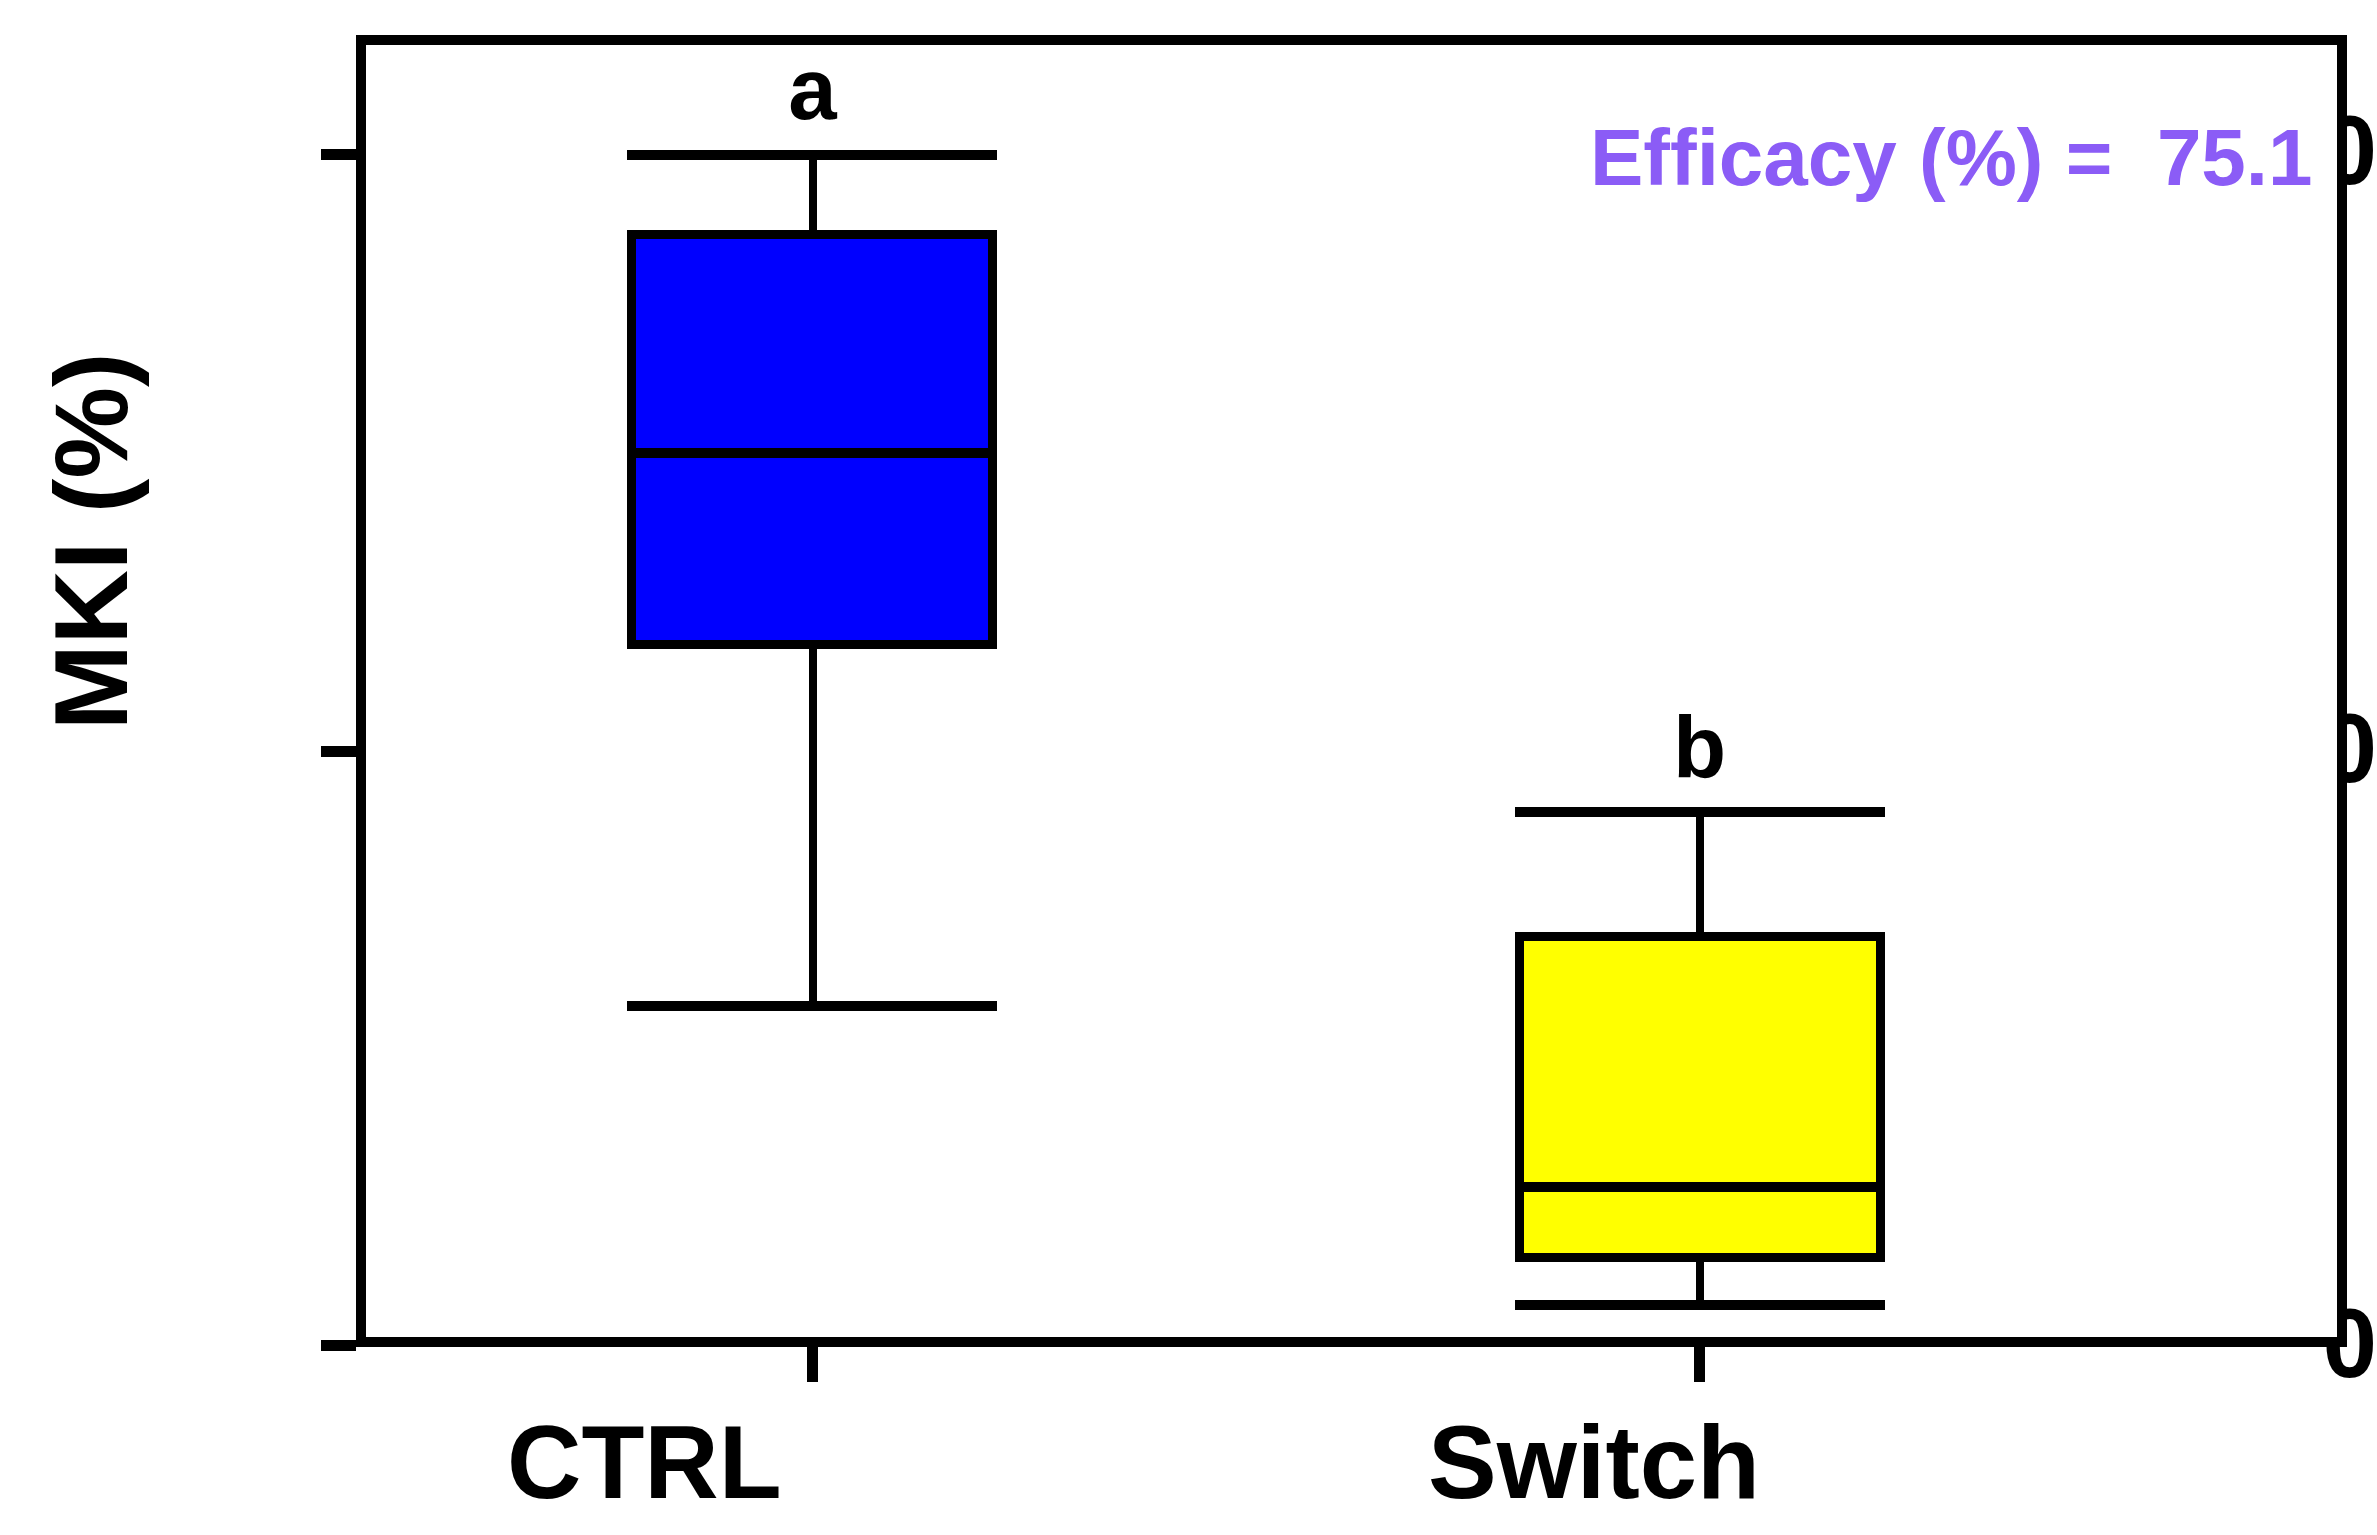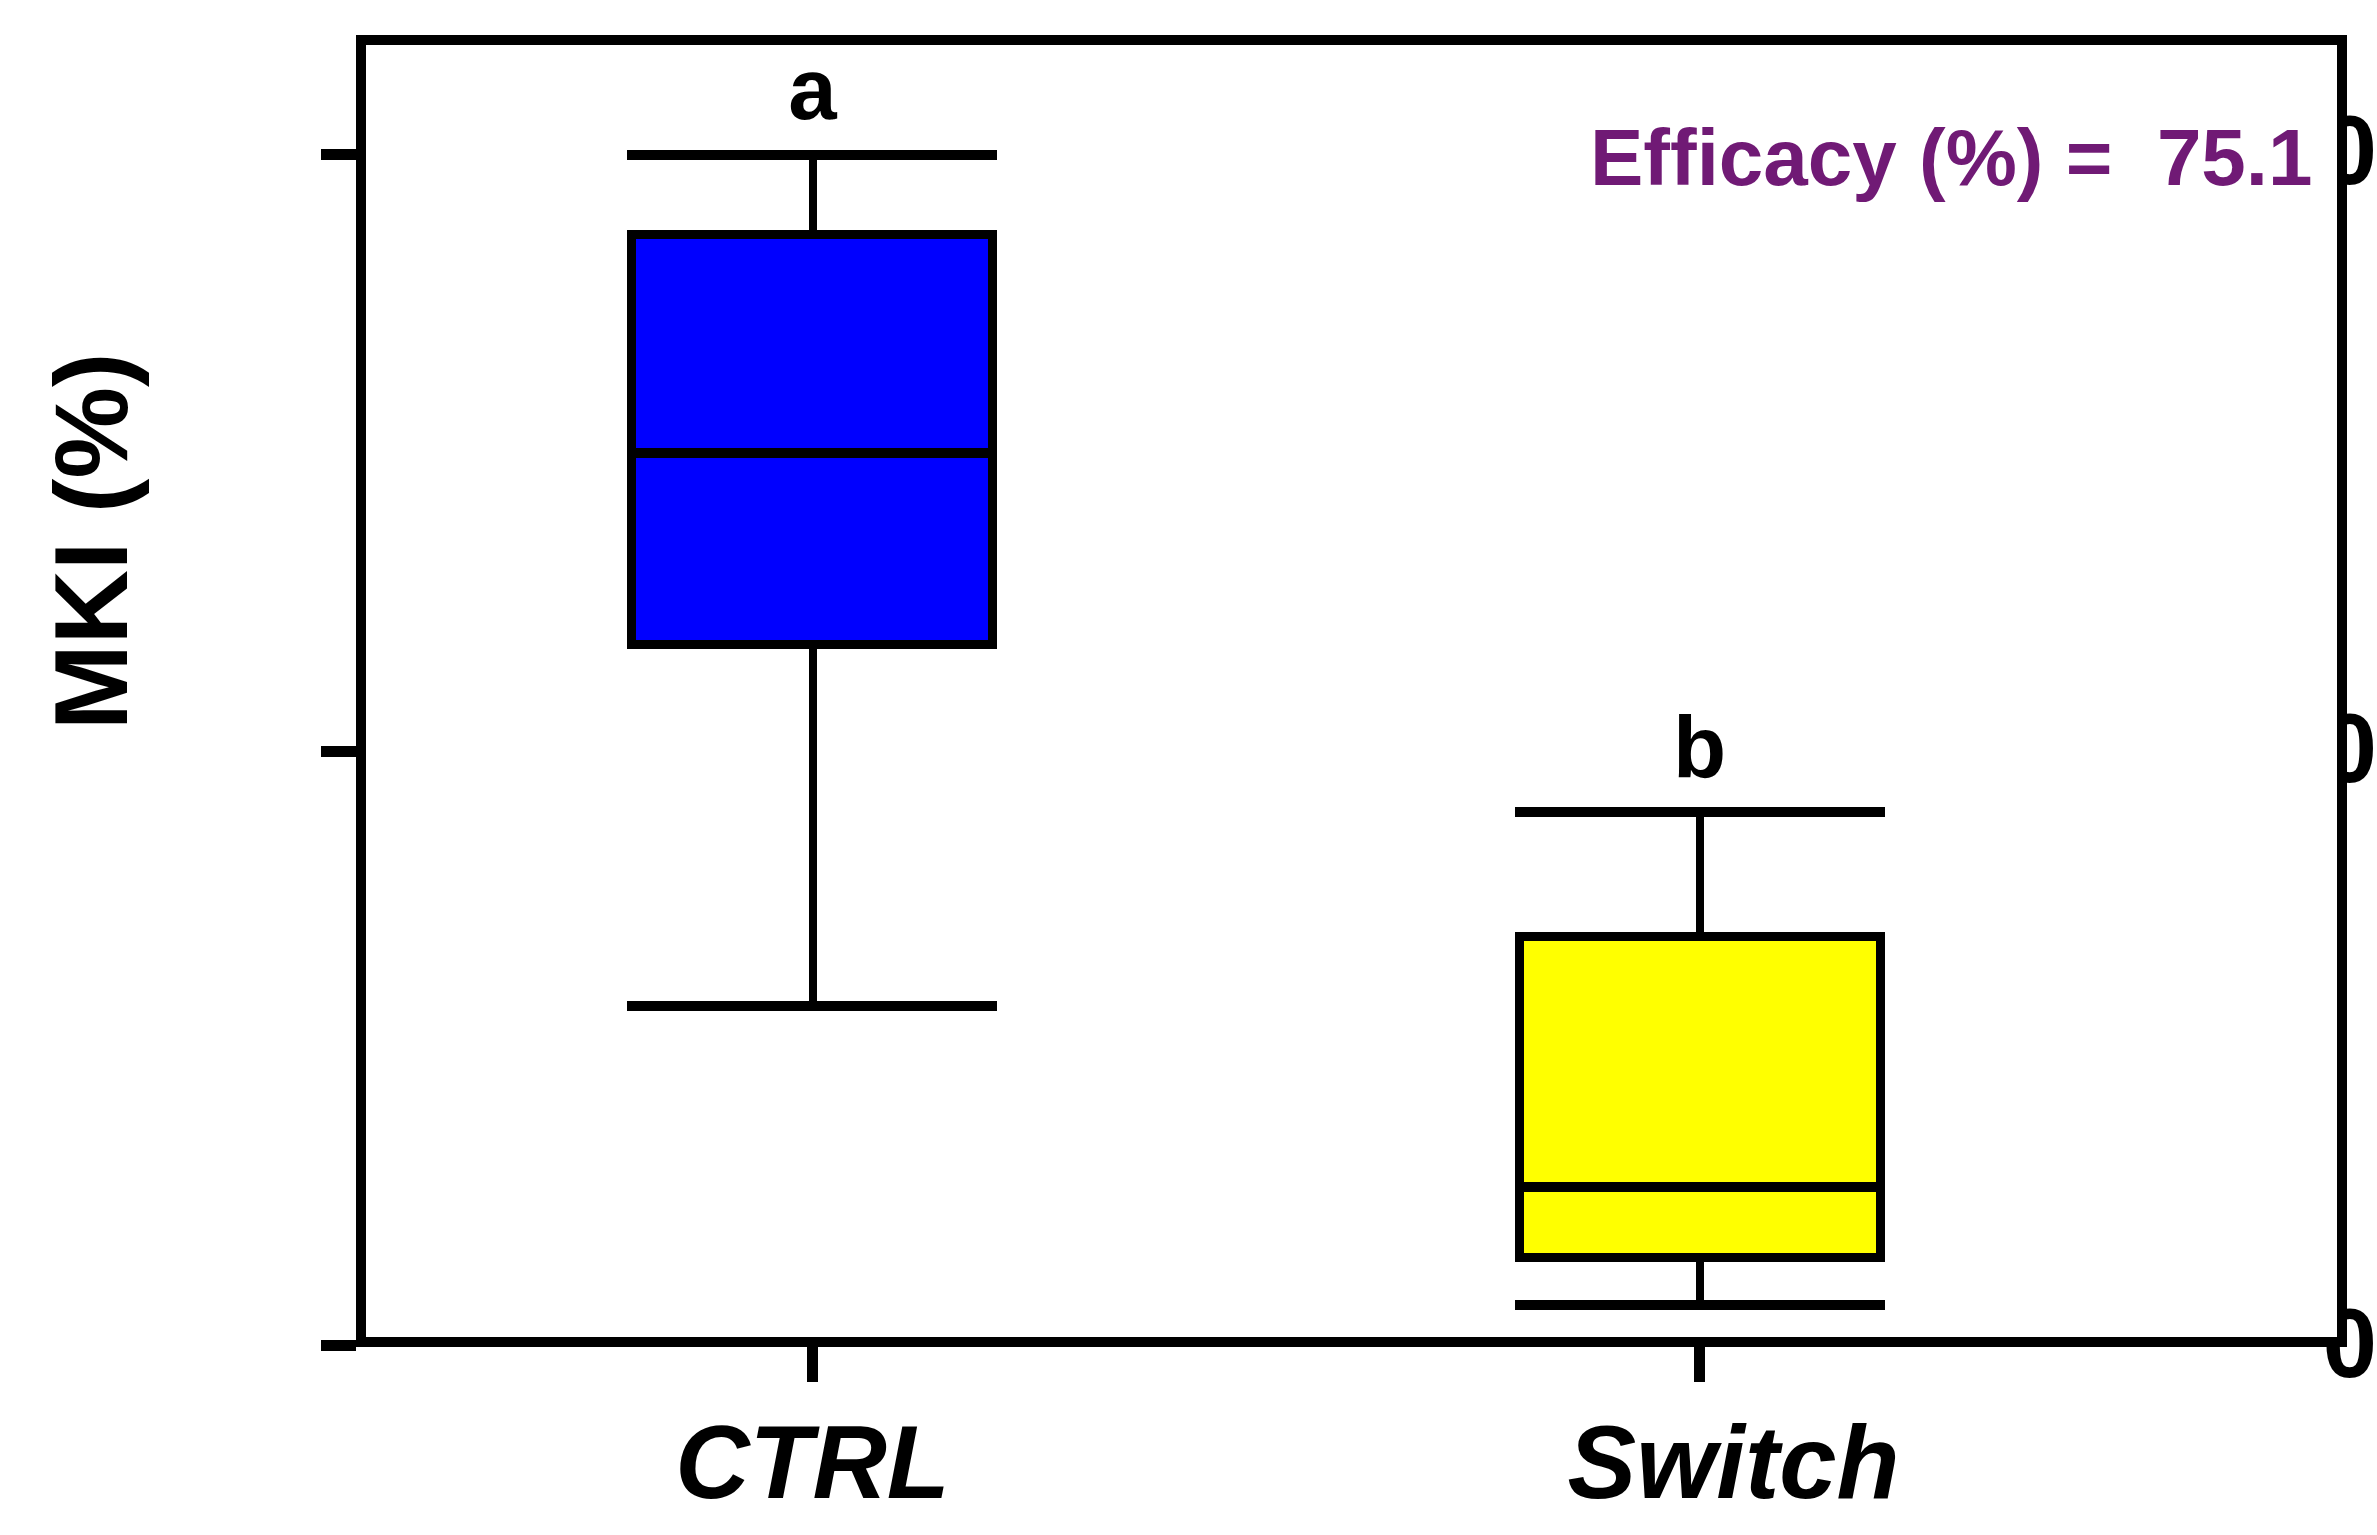--- a/index.html
+++ b/index.html
@@ -85,26 +85,24 @@
     width: 10.5px;
     height: 35px;
     top: 1347px;
   }
 
   
   .x-cat-label {
     position: absolute;
     top: 1411px;
     width: 611px;
-    text-align: center;
     font-size: 103px;
     font-weight: bold;
     color: #000000;
     line-height: 1;
-    font-style: italic;
   }
 
   
   .box-rect {
     position: absolute;
     border: 9.6px solid #000000;
     box-sizing: border-box;
   }
   .median-line {
     position: absolute;
@@ -131,21 +129,21 @@
     line-height: 1;
   }
 
   
   #efficacy-annotation {
     position: absolute;
     left: 1590px;
     top: 114px;
     font-size: 80px;
     font-weight: bold;
-    color: #701a75;
+    color: #8b5cf6;
     white-space: pre;
     line-height: 1.1;
   }
 </style>
 </head>
 <body>
 
 <div id="figure">
 
   <div id="y-axis-title">MKI (%)</div>

